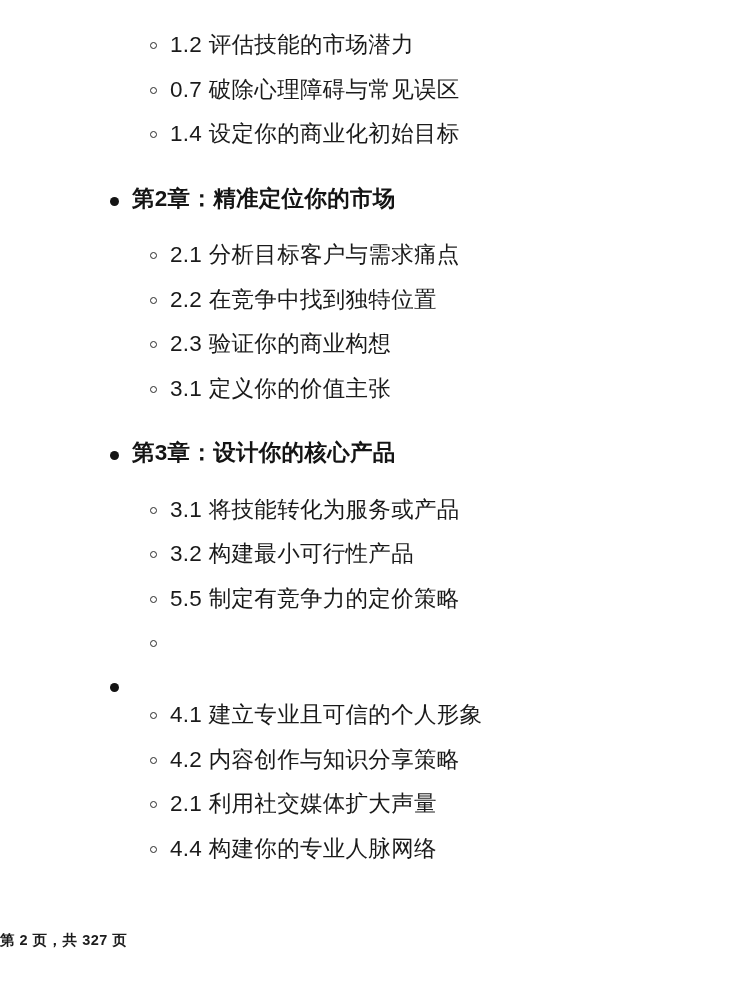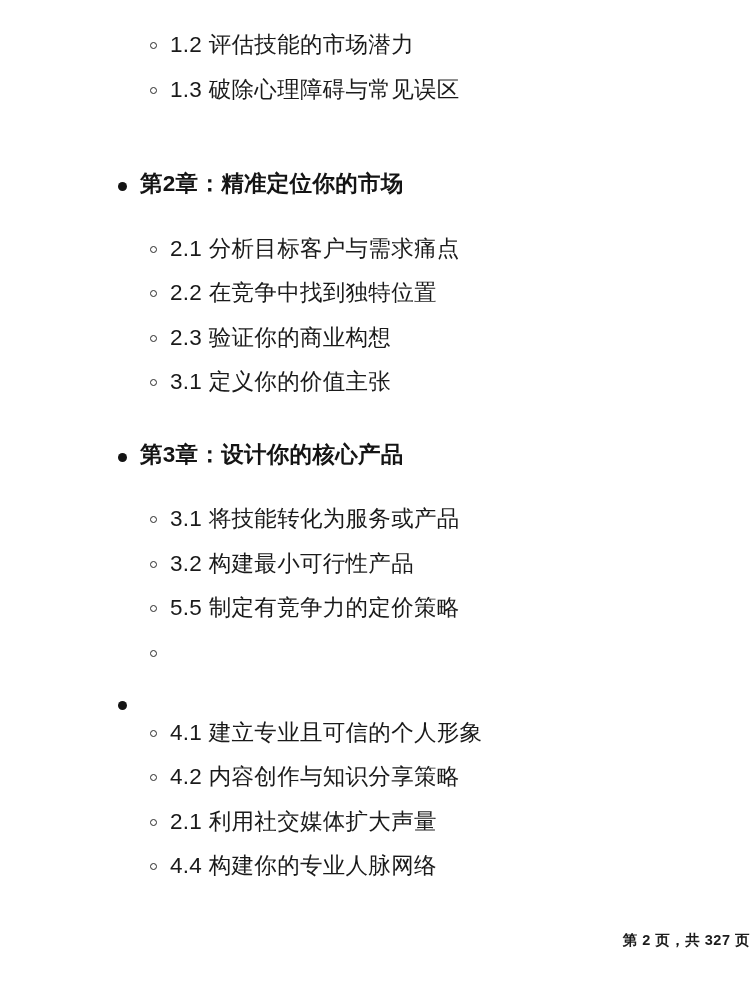--- a/index.html
+++ b/index.html
@@ -22,21 +22,21 @@
     padding: 34px 40px 0 60px;
   }
   .toc {
     list-style: none;
     margin: 0;
     padding: 0;
   }
   
   .chapter {
     position: relative;
-    margin: 12px;
+    margin: 4px;
     padding: 0 0 0 68px;
     font-size: 22.5px;
     line-height: 1.0;
     font-weight: 700;
     color: #141414;
     letter-spacing: 0.3px;
   }
   .chapter .bullet {
     position: absolute;
     left: 46px;
@@ -70,21 +70,21 @@
   }
   .sp-sec  { height: 22px; }   
   .sp-chap { height: 38px; }   
   .sp-after-chap { height: 30px; } 
 
   .footer {
     position: absolute;
     left: 0;
     right: 0;
     bottom: 38px;
-    text-align: right;
+    text-align: left;
     font-size: 14.5px;
     font-weight: 700;
     color: #1c1c1c;
     letter-spacing: 0.5px;
   }
 </style>
 </head>
 <body>
 
 <div class="page">
@@ -92,24 +92,28 @@
   <ul class="toc">
 
     <li class="section">
       <span class="bullet"></span>
       <span>1.2 评估技能的市场潜力</span>
     </li>
     <div class="sp-sec"></div>
 
     <li class="section">
       <span class="bullet"></span>
-      <span>1.3 破除心理障碍与常见误区</span>
-    </li>
-    <div class="sp-sec"></div>
-
+      <span>0.7 破除心理障碍与常见误区</span>
+    </li>
+    <div class="sp-sec"></div>
+
+    <li class="section">
+      <span class="bullet"></span>
+      <span>1.4 设定你的商业化初始目标</span>
+    </li>
     <div class="sp-chap"></div>
 
     <li class="chapter">
       <span class="bullet"></span>
       <span>第2章：精准定位你的市场</span>
     </li>
     <div class="sp-after-chap"></div>
 
     <li class="section">
       <span class="bullet"></span>

